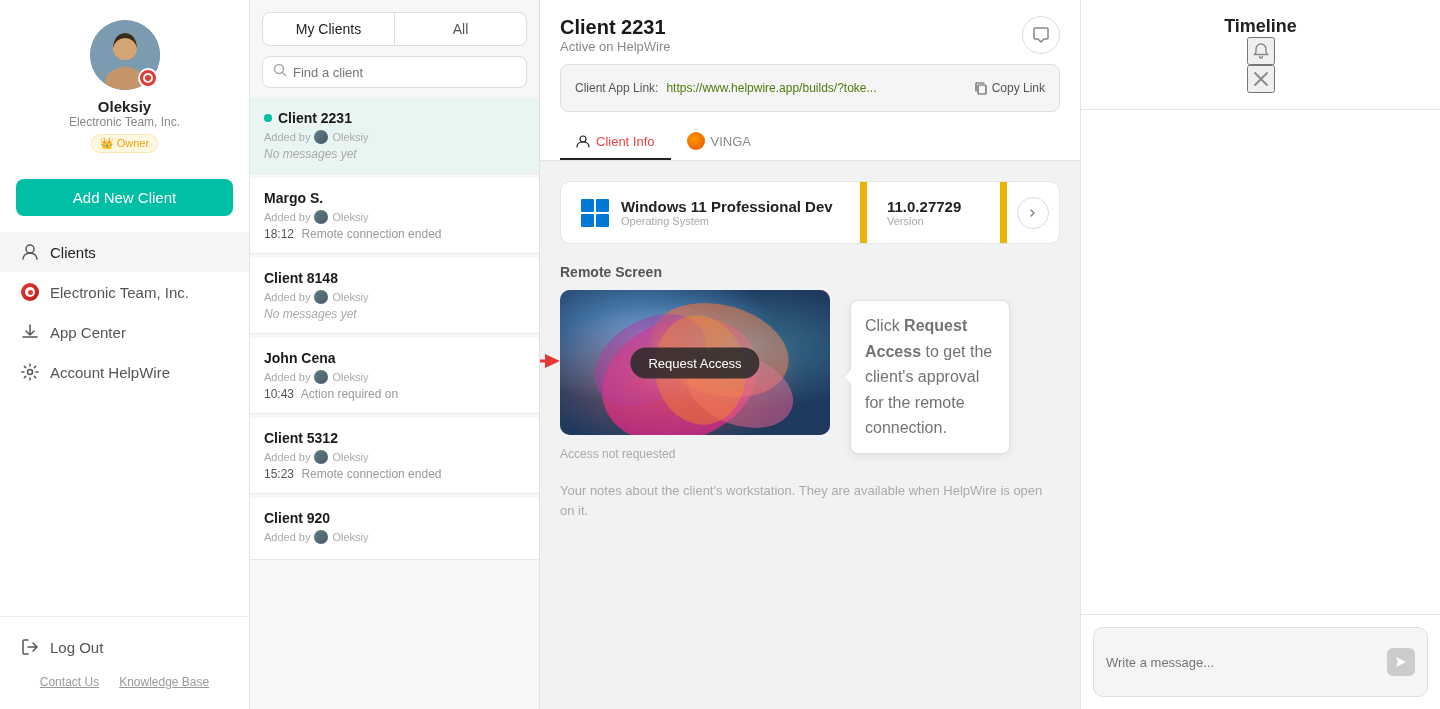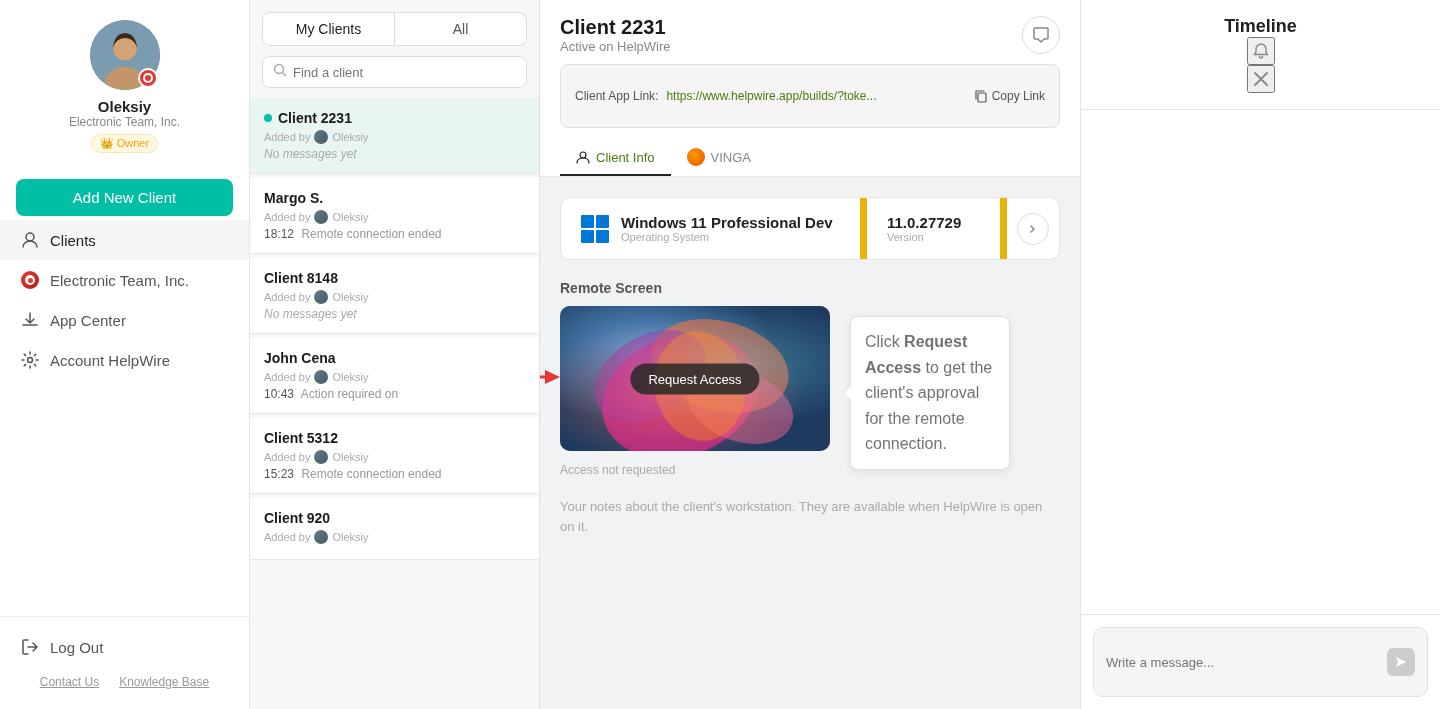--- a/index.html
+++ b/index.html
@@ -49,21 +49,21 @@
     .profile-badge {
       background: #fff8e1;
       color: #f59e0b;
       font-size: 11px;
       padding: 2px 8px;
       border-radius: 10px;
       border: 1px solid #f59e0b33;
     }
 
     .add-client-btn {
-      margin: 10px 16px 4px 16px;
+      margin: 10px 16px 16px 16px;
       background: #00bfa5;
       color: #fff;
       border: none;
       border-radius: 8px;
       padding: 10px 0;
       font-size: 15px;
       font-weight: 500;
       cursor: pointer;
       width: calc(100% - 32px);
     }
@@ -199,21 +199,21 @@
       border-radius: 50%;
       border: 1px solid #ddd;
       background: #fff;
       display: flex; align-items: center; justify-content: center;
       cursor: pointer;
     }
     .client-app-link {
       background: #f5f5f5;
       border: 1px solid #e0e0e0;
       border-radius: 8px;
-      padding: 24px 14px;
+      padding: 16px 14px;
       font-size: 12px;
       display: flex;
       align-items: center;
       gap: 8px;
       margin-bottom: 12px;
     }
     .app-link-label { color: #555; font-weight: 500; }
     .app-link-url { color: #4d7c0f; }
     .copy-link-btn {
       margin-left: auto;
@@ -229,21 +229,21 @@
       gap: 0;
     }
     .client-tab-pill {
       padding: 8px 16px;
       font-size: 13px;
       cursor: pointer;
       color: #888;
       border-bottom: 2px solid transparent;
       display: flex; align-items: center; gap: 6px;
     }
-    .client-tab-pill.active { color: #4d7c0f; border-bottom: 2px solid #222; }
+    .client-tab-pill.active { color: #ef4444; border-bottom: 2px solid #222; }
     .tab-avatar-small {
       width: 18px; height: 18px; border-radius: 50%;
       background: radial-gradient(circle at 40% 40%, #ff9800, #e65100);
       display: inline-block;
     }
 
     .client-body {
       flex: 1;
       overflow-y: auto;
       padding: 20px;

